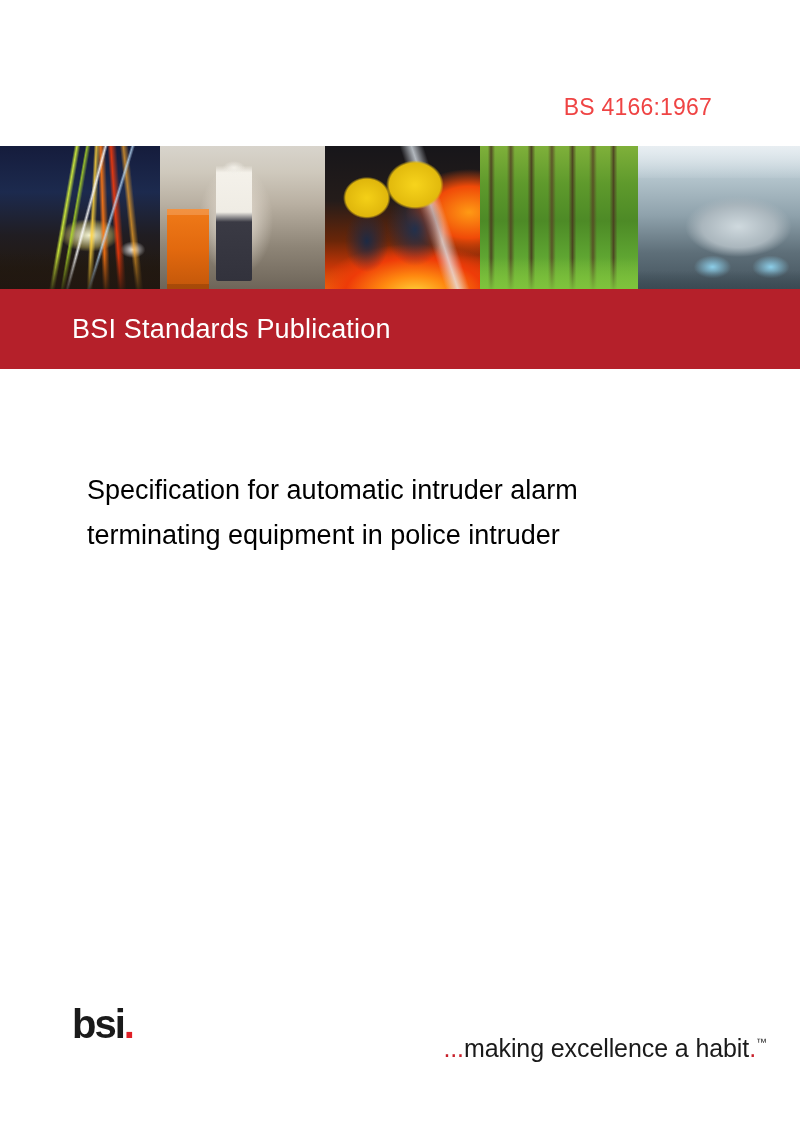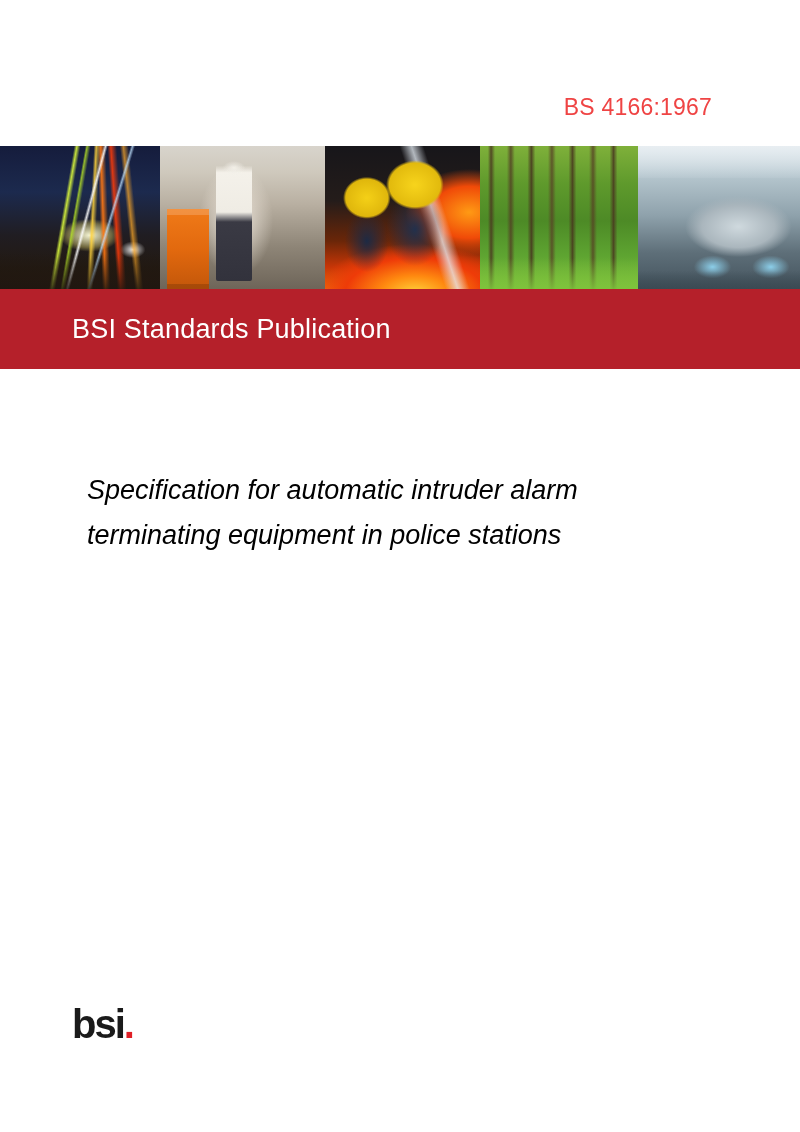--- a/index.html
+++ b/index.html
@@ -175,21 +175,21 @@
   
   .doc-title {
     position: absolute;
     left: 87px;
     top: 468px;
     width: 640px;
     font-size: 27px;
     line-height: 45px;
     color: #000000;
   }
-  .doc-title .line { display: block; font-style: italic; }
+  .doc-title .line { display: block; }
 
   
   .bsi-logo {
     position: absolute;
     left: 72px;
     top: 1004px;
     width: 130px;
     height: 66px;
     line-height: 1;
   }
@@ -234,21 +234,22 @@
     <div class="photo-panel p-forest"></div>
     <div class="photo-panel p-auto"></div>
   </div>
 
   <div class="red-banner">
     <span class="red-banner-text">BSI Standards Publication</span>
   </div>
 
   <div class="doc-title">
     <span class="line">Specification for automatic intruder alarm</span>
-    <span class="line">terminating equipment in police stations</span>
+    <span class="line">terminating equipment in police intruder</span>
   </div>
 
   <div class="bsi-logo">
     <span class="bsi-logo-text">bsi</span><span class="bsi-logo-text bsi-logo-dot">.</span>
   </div>
 
+  <div class="tagline"><span class="tagline-lead">...</span><span>making excellence a habit</span><span class="tagline-dot">.</span><span class="tagline-tm">™</span></div>
 
 </div>
 
 </body></html>

